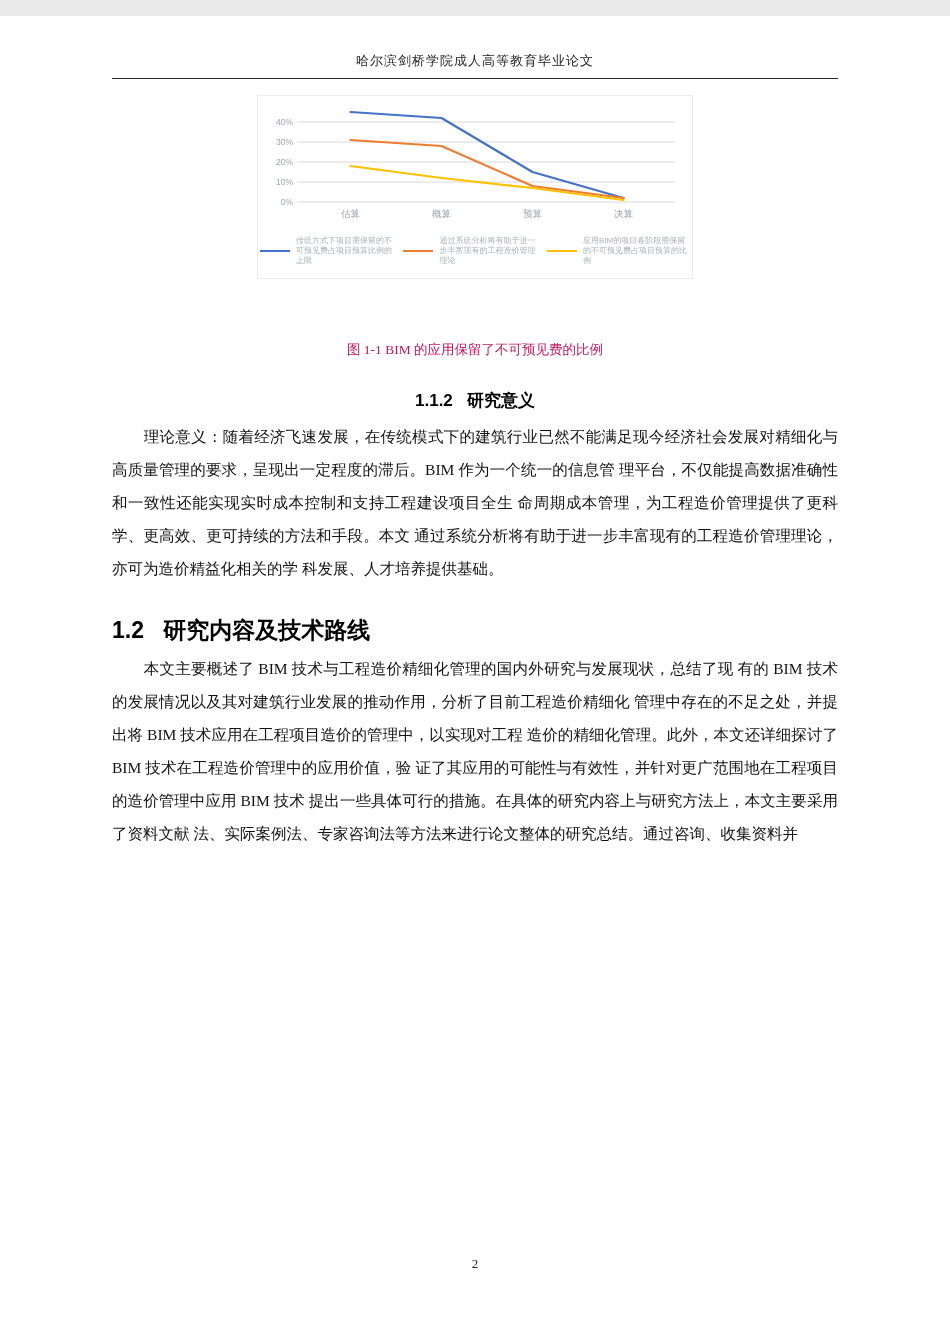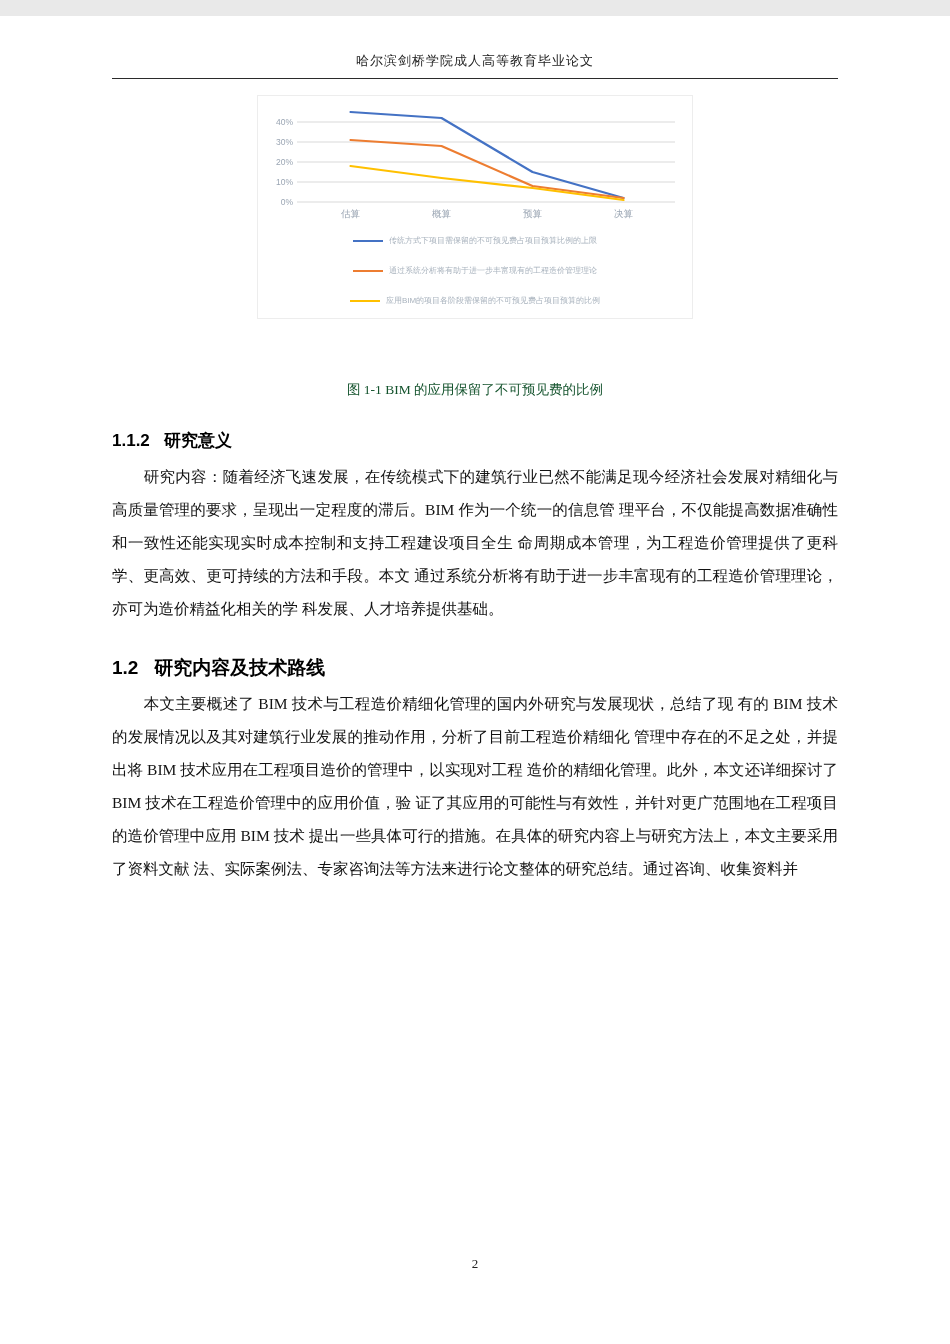--- a/index.html
+++ b/index.html
@@ -11,34 +11,34 @@
   .doc-header{
     text-align:center;font-size:13px;letter-spacing:1px;color:#222;
     padding-bottom:8px;border-bottom:1px solid #2b2b2b;
   }
   .chart-box{
     width:436px;margin:16px auto 0 auto;background:#fff;border:1px solid #ededed;
     padding:6px 2px 12px 2px;box-sizing:border-box;
   }
   .chart-svg{display:block;margin:0 auto;}
   .chart-svg text{font-family:"Liberation Sans","DejaVu Sans",sans-serif;}
-  .legend{margin-top:8px;display:flex;flex-direction:column;align-items:center;gap:20px;}
+  .legend{margin-top:8px;display:flex;flex-direction:row;align-items:center;gap:4px;}
   .legend-row{display:flex;align-items:center;gap:6px;
     font-family:"Liberation Sans","DejaVu Sans",sans-serif;
     font-size:8px;color:#a8b2bd;line-height:10px;}
   .legend-marker{width:30px;height:0;border-top:2px solid #000;flex:0 0 auto;}
-  .fig-caption{text-align:center;font-size:13.5px;margin-top:62px;color:#14532d;}
+  .fig-caption{text-align:center;font-size:13.5px;margin-top:62px;color:#be185d;}
   .h-sub{
     font-family:"Liberation Sans","DejaVu Sans",sans-serif;
     font-size:17px;font-weight:bold;color:#000;
-    margin:30px 0 8px 0;white-space:pre-wrap;
+    margin:30px 0 8px 0;white-space:pre-wrap;text-align:center;
   }
   .h-main{
     font-family:"Liberation Sans","DejaVu Sans",sans-serif;
-    font-size:19px;font-weight:bold;color:#000;
+    font-size:23px;font-weight:bold;color:#000;
     margin:30px 0 6px 0;white-space:pre-wrap;
   }
   .body-p{
     font-size:15.5px;line-height:33px;text-align:justify;
     text-indent:2.05em;margin:6px 0 0 0;color:#121212;
   }
   .page-num{
     position:absolute;left:0;right:0;bottom:88px;text-align:center;
     font-size:13px;color:#222;
   }
@@ -82,21 +82,21 @@
         <div class="legend-row">
           <span class="legend-marker" style="border-top-color: rgb(255, 192, 0);"></span>
           <span>应用BIM的项目各阶段需保留的不可预见费占项目预算的比例</span>
         </div>
       </div>
   </div>
 
   <div class="fig-caption">图  1-1 BIM  的应用保留了不可预见费的比例</div>
 
   <div class="h-sub">1.1.2   研究意义</div>
-  <p class="body-p">研究内容：随着经济飞速发展，在传统模式下的建筑行业已然不能满足现今经济社会发展对精细化与高质量管理的要求，呈现出一定程度的滞后。BIM 作为一个统一的信息管 理平台，不仅能提高数据准确性和一致性还能实现实时成本控制和支持工程建设项目全生 命周期成本管理，为工程造价管理提供了更科学、更高效、更可持续的方法和手段。本文 通过系统分析将有助于进一步丰富现有的工程造价管理理论，亦可为造价精益化相关的学 科发展、人才培养提供基础。</p>
+  <p class="body-p">理论意义：随着经济飞速发展，在传统模式下的建筑行业已然不能满足现今经济社会发展对精细化与高质量管理的要求，呈现出一定程度的滞后。BIM 作为一个统一的信息管 理平台，不仅能提高数据准确性和一致性还能实现实时成本控制和支持工程建设项目全生 命周期成本管理，为工程造价管理提供了更科学、更高效、更可持续的方法和手段。本文 通过系统分析将有助于进一步丰富现有的工程造价管理理论，亦可为造价精益化相关的学 科发展、人才培养提供基础。</p>
 
   <div class="h-main">1.2   研究内容及技术路线</div>
 
   <p class="body-p">本文主要概述了 BIM 技术与工程造价精细化管理的国内外研究与发展现状，总结了现 有的 BIM 技术的发展情况以及其对建筑行业发展的推动作用，分析了目前工程造价精细化 管理中存在的不足之处，并提出将 BIM 技术应用在工程项目造价的管理中，以实现对工程 造价的精细化管理。此外，本文还详细探讨了 BIM 技术在工程造价管理中的应用价值，验 证了其应用的可能性与有效性，并针对更广范围地在工程项目的造价管理中应用 BIM 技术 提出一些具体可行的措施。在具体的研究内容上与研究方法上，本文主要采用了资料文献 法、实际案例法、专家咨询法等方法来进行论文整体的研究总结。通过咨询、收集资料并</p>
 
   <div class="page-num">2</div>
 
 </div>
 
 </body></html>

